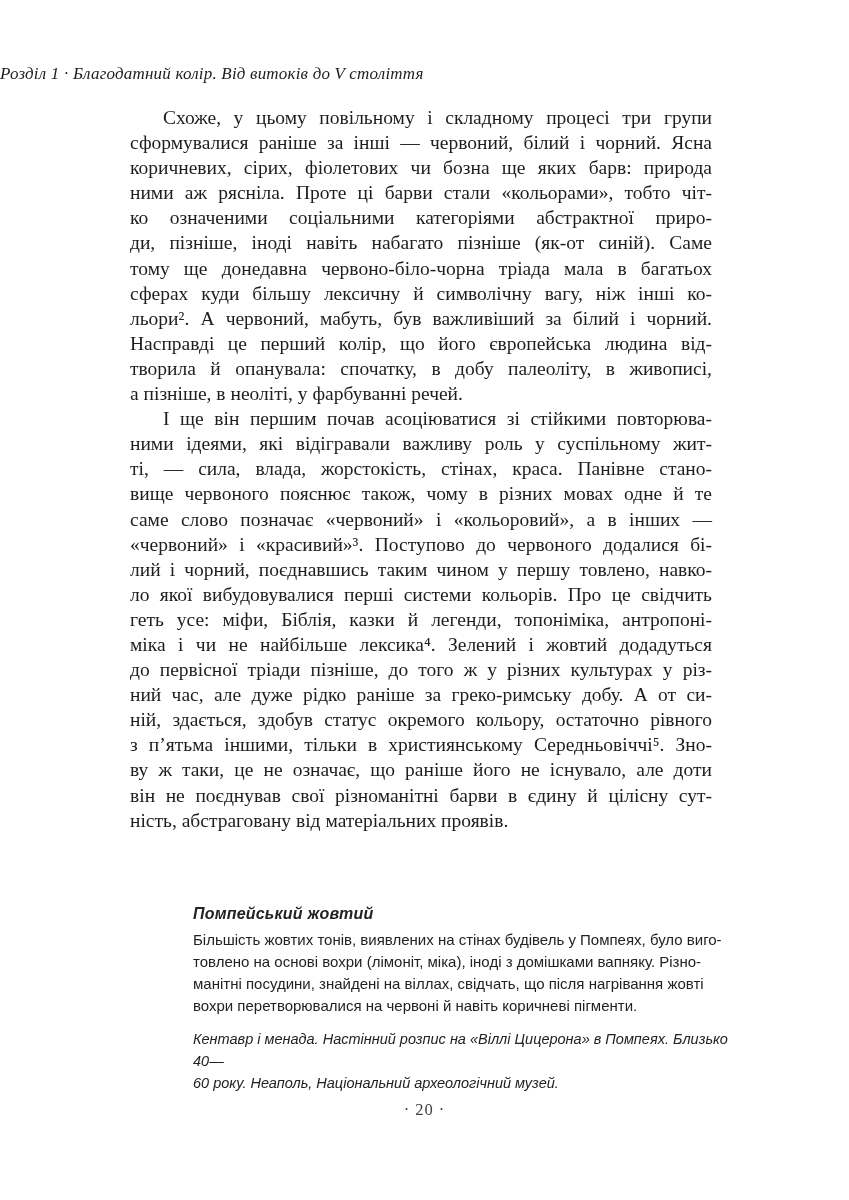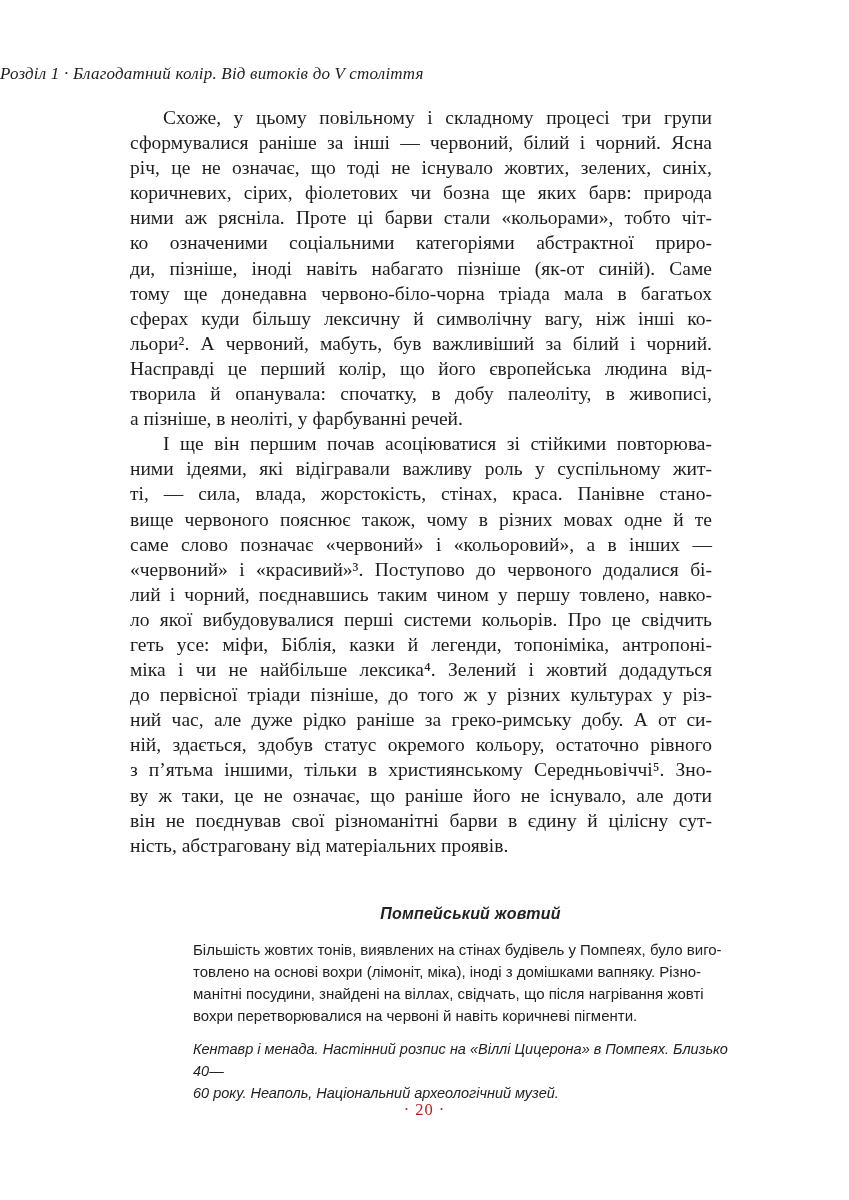--- a/index.html
+++ b/index.html
@@ -42,56 +42,55 @@
     position: absolute;
     top: 903px;
     left: 193px;
     width: 555px;
     font-family: "Liberation Sans", sans-serif;
     font-size: 15px;
     line-height: 22px;
     color: #222;
   }
   .sidebar-title {
-    text-align: center;
+    text-align: left;
     font-style: italic;
     font-weight: 600;
     font-size: 16px;
-    margin-bottom: 14px;
+    margin-bottom: 4px;
     letter-spacing: 0.2px;
   }
   .sidebar-caption {
     margin-top: 11px;
     font-style: italic;
     font-size: 14.5px;
     line-height: 22px;
   }
   .page-number {
     position: absolute;
     top: 1100px;
     left: 0;
     width: 849px;
     text-align: center;
     font-size: 16.5px;
     letter-spacing: 1px;
-    color: #b91c1c;
+    color: #404040;
   }
 </style>
 </head>
 <body>
 
 <div class="page">
 
   <div class="running-head">Розділ 1 · Благодатний колір. Від витоків до V століття</div>
 
   <div class="body-text" id="body-text">
       <div class="para">
         <div class="jline first">Схоже, у цьому повільному і складному процесі три групи</div>
         <div class="jline">сформувалися раніше за інші — червоний, білий і чорний. Ясна</div>
-        <div class="jline">річ, це не означає, що тоді не існувало жовтих, зелених, синіх,</div>
         <div class="jline">коричневих, сірих, фіолетових чи бозна ще яких барв: природа</div>
         <div class="jline">ними аж рясніла. Проте ці барви стали «кольорами», тобто чіт-</div>
         <div class="jline">ко означеними соціальними категоріями абстрактної приро-</div>
         <div class="jline">ди, пізніше, іноді навіть набагато пізніше (як-от синій). Саме</div>
         <div class="jline">тому ще донедавна червоно-біло-чорна тріада мала в багатьох</div>
         <div class="jline">сферах куди більшу лексичну й символічну вагу, ніж інші ко-</div>
         <div class="jline">льори². А червоний, мабуть, був важливіший за білий і чорний.</div>
         <div class="jline">Насправді це перший колір, що його європейська людина від-</div>
         <div class="jline">творила й опанувала: спочатку, в добу палеоліту, в живописі,</div>
         <div class="jline last">а пізніше, в неоліті, у фарбуванні речей.</div>

